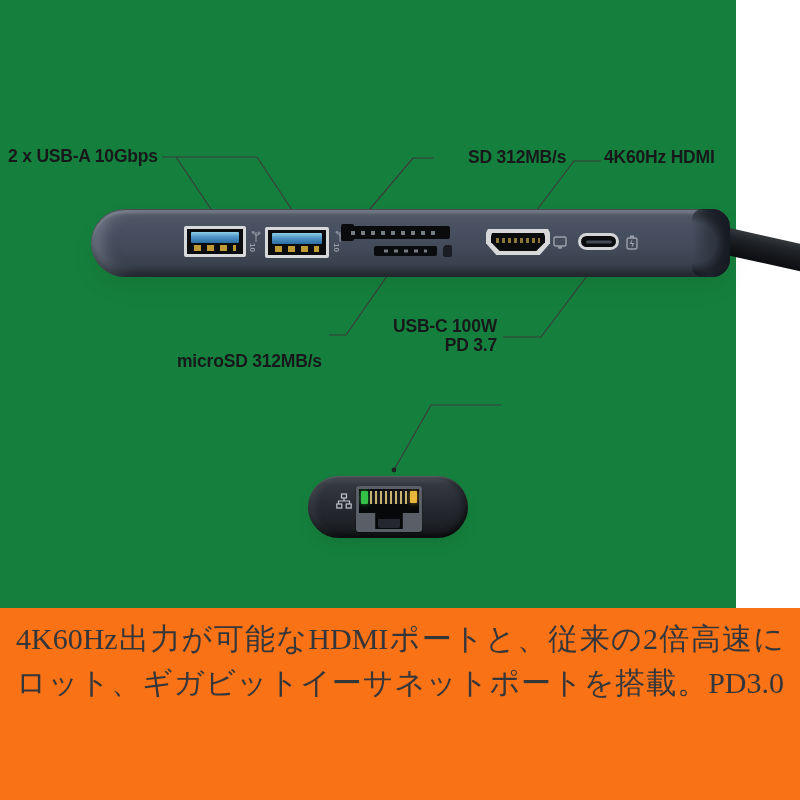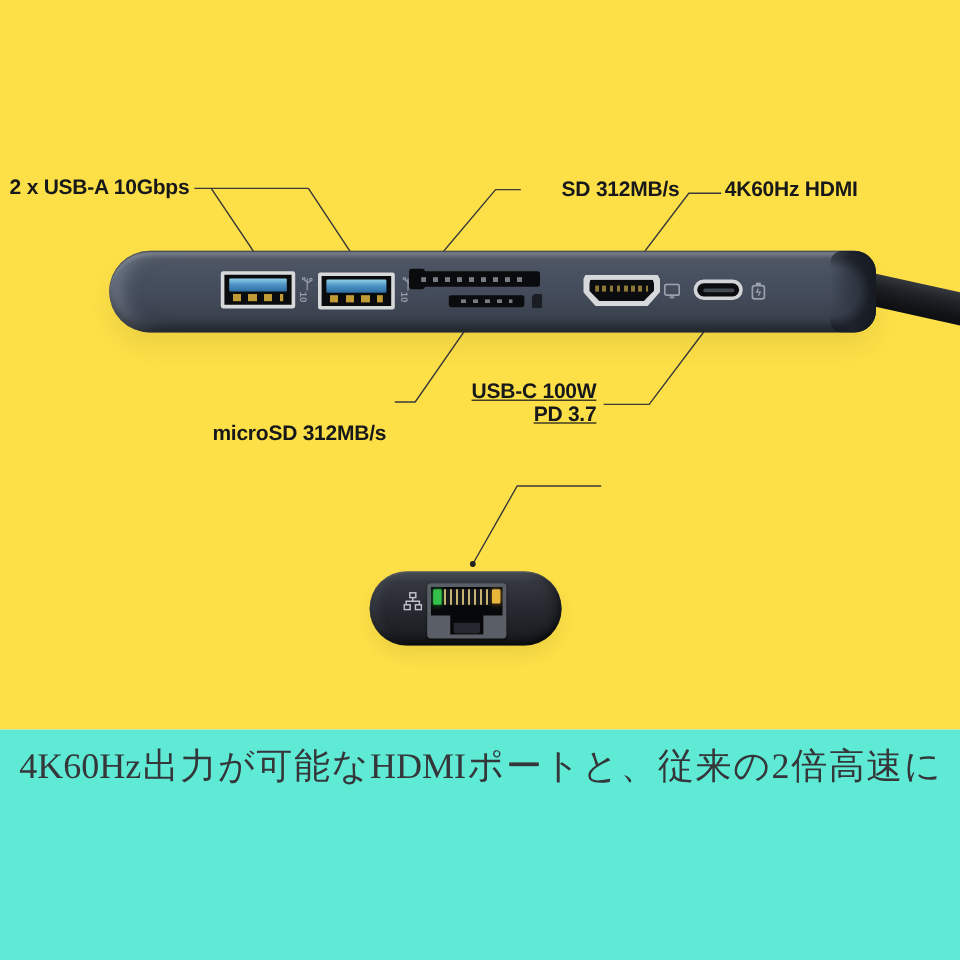--- a/index.html
+++ b/index.html
@@ -3,28 +3,28 @@
 <meta charset="utf-8">
 <style>
   * { margin:0; padding:0; box-sizing:border-box; }
   html,body { width:800px; height:800px; }
   .stage{
     position:relative; width:800px; height:800px; overflow:hidden;
     background:#ffffff; font-family:"Liberation Sans", sans-serif;
   }
   
   .product-area{
-    position:absolute; left:0; top:0; width:800px; height:608px;
-    background:#fde047;
+    position:absolute; left:0; top:0; width:736px; height:608px;
+    background:#15803d;
   }
   .callout{
     position:absolute; font-weight:700; font-size:17.5px; letter-spacing:-0.2px;
     color:#17181a; white-space:nowrap;
   }
-  .callout.right-align{ text-align:right; line-height:18.5px;text-decoration:underline; }
+  .callout.right-align{ text-align:right; line-height:18.5px; }
   .lines-svg{ position:absolute; left:0; top:0; width:800px; height:608px; pointer-events:none; }
   .lines-svg path{ fill:none; stroke:#3a3a3a; stroke-width:1.2; }
   .lines-svg circle{ fill:#222; stroke:none; }
 
   
   .hub{
     position:absolute; left:91px; top:209px; width:639px; height:68px;
     border-radius:34px 18px 18px 34px;
     background:linear-gradient(180deg,#646c79 0%,#4e5664 12%,#475060 32%,#434b5a 56%,#3a424f 80%,#2e3540 100%);
     box-shadow: inset 0 1px 1px rgba(0,0,0,.45),
@@ -128,21 +128,21 @@
     position:absolute; left:50%; top:2px; width:38px; height:13px; transform:translateX(-50%);
     background:repeating-linear-gradient(90deg,#c8b470 0 2px,#15171a 2px 5px);
   }
   .rj-tab{
     position:absolute; left:50%; bottom:1px; width:22px; height:9px; transform:translateX(-50%);
     background:#24272d; border-radius:0 0 2px 2px;
   }
   .eth-icon{ position:absolute; left:28px; top:17px; }
   
   .desc-area{
-    position:absolute; left:0; top:608px; width:800px; height:192px; background:#5eead4;
+    position:absolute; left:0; top:608px; width:800px; height:192px; background:#f97316;
     padding:9px 16px 0 16px;
   }
   .desc-line{
     font-family:"Liberation Serif","DejaVu Serif",serif;
     font-size:30px; line-height:44px; color:#35363a;
     text-align:justify; text-align-last:justify; white-space:nowrap; overflow:hidden;
   }
 </style>
 </head>
 <body>
@@ -250,15 +250,16 @@
           <div class="rj-pins"></div>
           <div class="rj-tab"></div>
         </div>
       </div>
     </div>
 
   </div>
 
   <div class="desc-area">
     <div class="desc-line">4K60Hz出力が可能なHDMIポートと、従来の2倍高速に</div>
+    <div class="desc-line">ロット、ギガビットイーサネットポートを搭載。PD3.0</div>
   </div>
 
 </div>
 
 </body></html>

